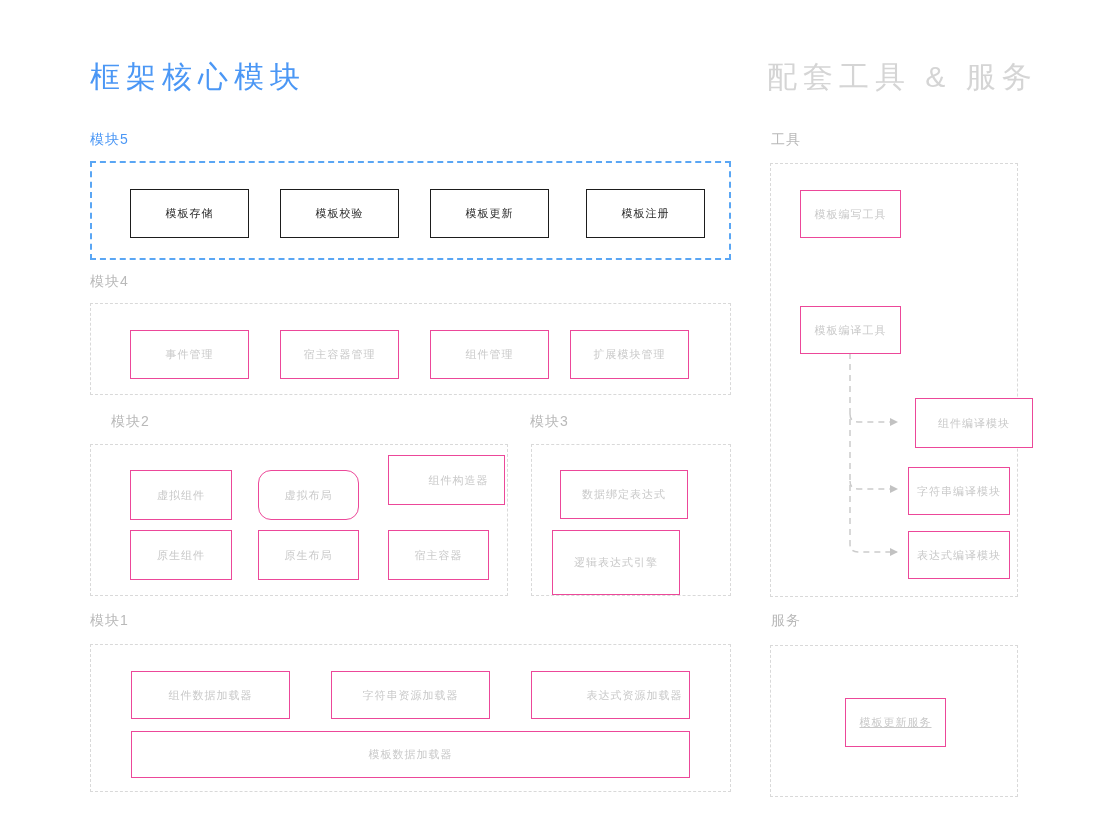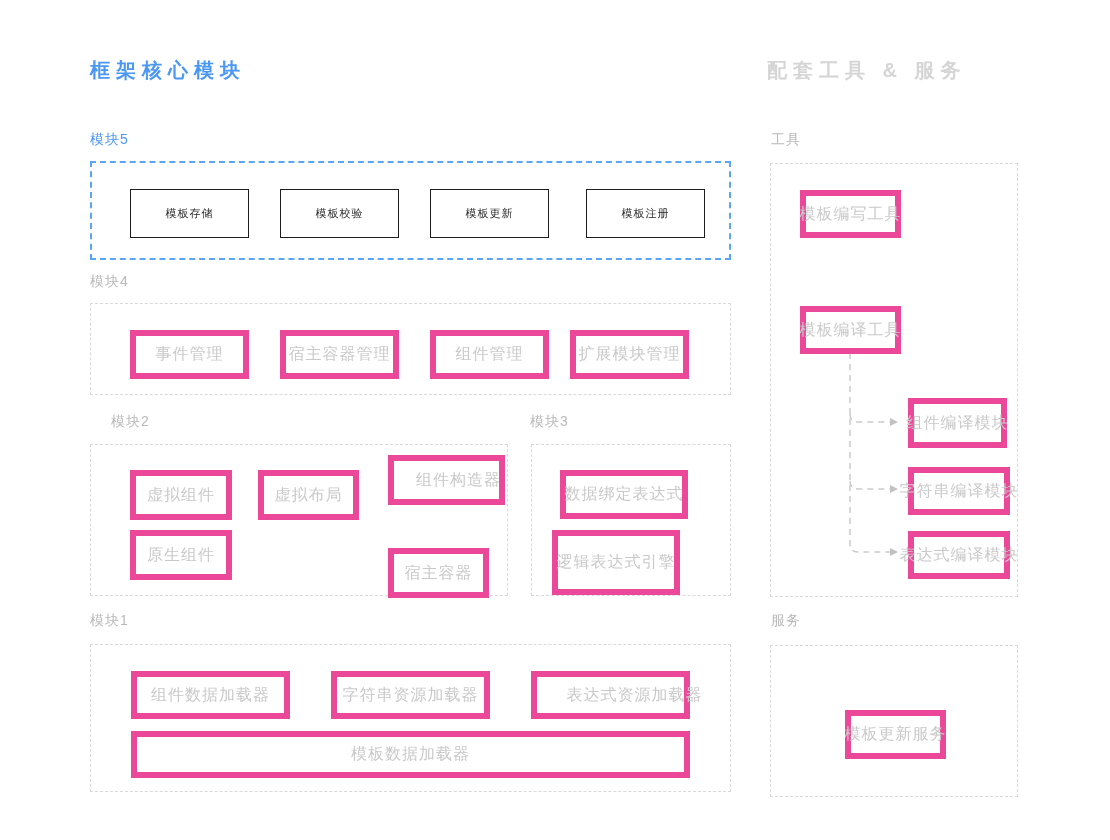--- a/index.html
+++ b/index.html
@@ -1,40 +1,40 @@
 <!DOCTYPE html>
 <html><head>
 <meta charset="utf-8">
 <style>
   html,body{margin:0;padding:0;background:#ffffff;}
   .page{
     position:relative;width:1110px;height:840px;background:#ffffff;overflow:hidden;
     font-family:"Liberation Sans","DejaVu Sans",sans-serif;
   }
   .abs{position:absolute;}
-  .big-title{font-size:20px;font-weight:700;letter-spacing:6px;white-space:nowrap;}
+  .big-title{font-size:30px;font-weight:400;letter-spacing:6px;white-space:nowrap;}
   .accent{color:#4b97f5;}
   .muted-title{color:#d5d5d5;}
   .sec-label{font-size:14px;letter-spacing:1px;white-space:nowrap;}
   .sec-label.gray{color:#b9b9b9;}
   .container-dashed{
     border:1px dashed #d9d9d9;box-sizing:border-box;position:absolute;background:transparent;
   }
   .container-accent{
     border:2px dashed #5aa6f4;box-sizing:border-box;position:absolute;background:transparent;
   }
   .node{
     position:absolute;box-sizing:border-box;display:flex;align-items:center;justify-content:center;
     text-align:center;white-space:nowrap;background:#ffffff;
   }
   .node.dark{
     border:1.5px solid #1d1d1d;color:#2a2a2a;font-size:11px;font-weight:500;letter-spacing:1px;
   }
   .node.gray{
-    border:6px solid #ec4899;color:#c9c9c9;font-size:16px;letter-spacing:1px;
+    border:1px solid #ec4899;color:#c9c9c9;font-size:11px;letter-spacing:1px;
   }
   svg{display:block;}
 </style>
 </head>
 <body>
 
 <div class="page">
 
   <div class="abs big-title accent" style="left:90px;top:57px;">框架核心模块</div>
 
@@ -50,24 +50,25 @@
   <div class="container-dashed" style="left:90px;top:303px;width:641px;height:92px;">
     <div class="node gray" style="left:39px;top:26px;width:119px;height:49px;">事件管理</div>
     <div class="node gray" style="left:189px;top:26px;width:119px;height:49px;">宿主容器管理</div>
     <div class="node gray" style="left:339px;top:26px;width:119px;height:49px;">组件管理</div>
     <div class="node gray" style="left:479px;top:26px;width:119px;height:49px;">扩展模块管理</div>
   </div>
 
   <div class="abs sec-label gray" style="left:90px;top:413px;margin-left:21px;">模块2</div>
   <div class="container-dashed" style="left:90px;top:444px;width:418px;height:152px;">
     <div class="node gray" style="left:39px;top:25px;width:102px;height:50px;">虚拟组件</div>
-    <div class="node gray" style="left:167px;top:25px;width:101px;height:50px;">虚拟布局</div>
+    <div class="node gray" style="left:167px;top:25px;width:101px;height:50px;border-radius:13px;">虚拟布局</div>
     <div class="node gray" style="left:297px;top:10px;width:117px;height:50px;padding-left:24px;">组件构造器</div>
     <div class="node gray" style="left:39px;top:85px;width:102px;height:50px;">原生组件</div>
-    <div class="node gray" style="left:297px;top:85px;width:101px;height:50px;margin-top:18px;">宿主容器</div>
+    <div class="node gray" style="left:167px;top:85px;width:101px;height:50px;">原生布局</div>
+    <div class="node gray" style="left:297px;top:85px;width:101px;height:50px;">宿主容器</div>
   </div>
 
   <div class="abs sec-label gray" style="left:530px;top:413px;">模块3</div>
   <div class="container-dashed" style="left:531px;top:444px;width:200px;height:152px;">
     <div class="node gray" style="left:28px;top:25px;width:128px;height:49px;">数据绑定表达式</div>
     <div class="node gray" style="left:20px;top:85px;width:128px;height:65px;">逻辑表达式引擎</div>
   </div>
 
   <div class="abs sec-label gray" style="left:90px;top:612px;">模块1</div>
   <div class="container-dashed" style="left:90px;top:644px;width:641px;height:148px;">
@@ -88,23 +89,23 @@
           <path d="M0,0 L8,4 L0,8 Z" fill="#c2c2c2"></path>
         </marker>
       </defs>
       <path d="M79,189 L79,380 Q79,388 87,388 L126,388" fill="none" stroke="#cccccc" stroke-width="1.5" stroke-dasharray="6 5" marker-end="url(#arrow)"></path>
       <path d="M79,250 Q79,258 87,258 L126,258" fill="none" stroke="#cccccc" stroke-width="1.5" stroke-dasharray="6 5" marker-end="url(#arrow)"></path>
       <path d="M79,317 Q79,325 87,325 L126,325" fill="none" stroke="#cccccc" stroke-width="1.5" stroke-dasharray="6 5" marker-end="url(#arrow)"></path>
     </svg>
 
     <div class="node gray" style="left:29px;top:26px;width:101px;height:48px;">模板编写工具</div>
     <div class="node gray" style="left:29px;top:142px;width:101px;height:48px;">模板编译工具</div>
-    <div class="node gray" style="left:137px;top:234px;width:99px;height:50px;">组件编译模块</div>
+    <div class="node gray" style="left:144px;top:234px;width:118px;height:50px;">组件编译模块</div>
     <div class="node gray" style="left:137px;top:303px;width:102px;height:48px;">字符串编译模块</div>
     <div class="node gray" style="left:137px;top:367px;width:102px;height:48px;">表达式编译模块</div>
   </div>
 
   <div class="abs sec-label gray" style="left:771px;top:612px;">服务</div>
   <div class="container-dashed" style="left:770px;top:645px;width:248px;height:152px;">
-    <div class="node gray" style="left:74px;top:64px;width:101px;height:49px;">模板更新服务</div>
+    <div class="node gray" style="left:74px;top:52px;width:101px;height:49px;text-decoration:underline;">模板更新服务</div>
   </div>
 
 </div>
 
 </body></html>

